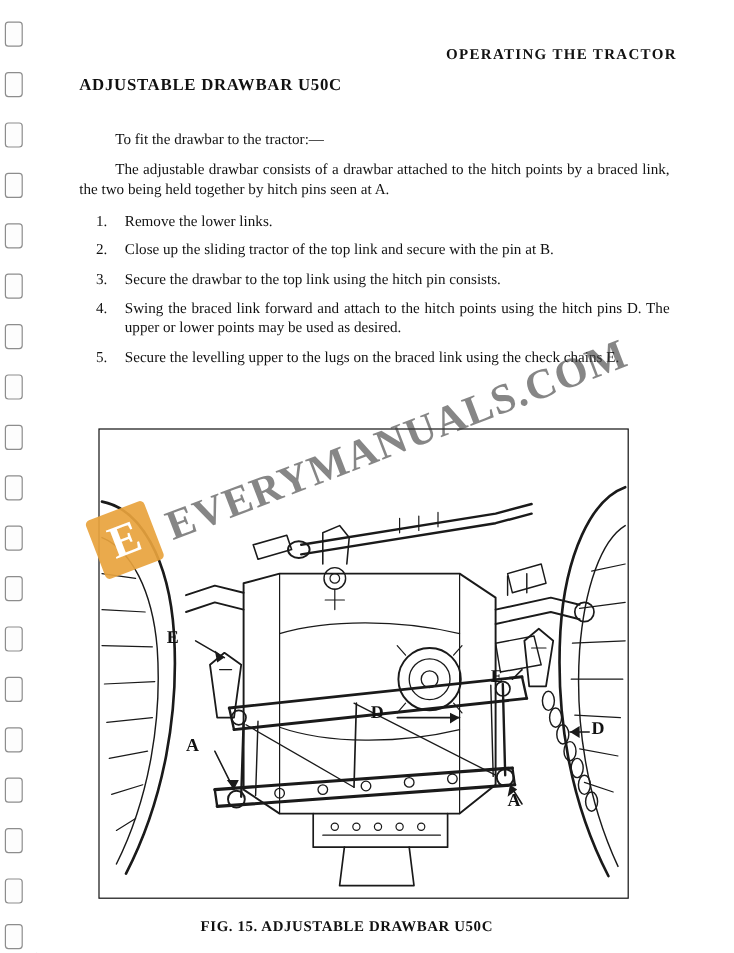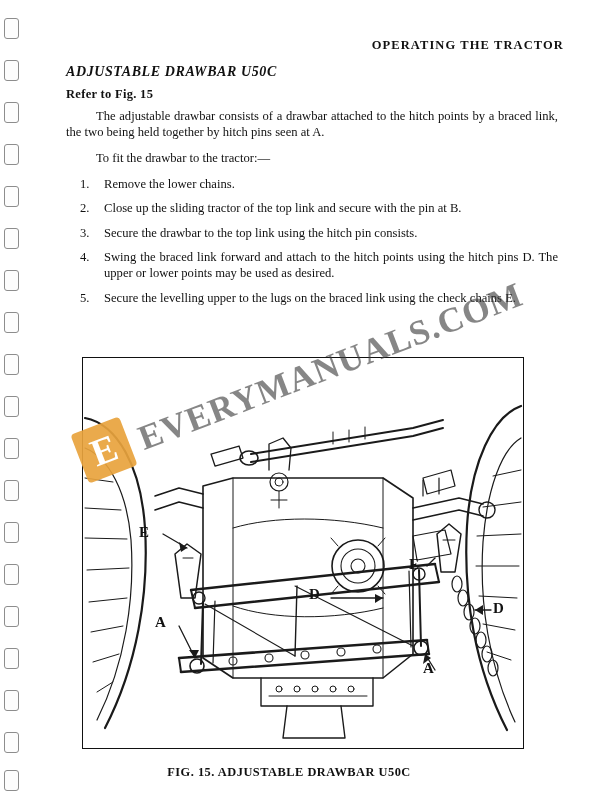--- a/index.html
+++ b/index.html
@@ -78,21 +78,20 @@
   .title-block {
     position: absolute;
     left: 66px;
     top: 64px;
     width: 500px;
   }
   .sec-title {
     font-weight: bold;
     font-size: 14px;
     letter-spacing: 0.6px;
-    font-style: italic;
   }
   .sec-sub {
     font-weight: bold;
     font-size: 12.5px;
     margin-top: 7px;
     letter-spacing: 0.3px;
   }
 
   .body-copy {
     position: absolute;
@@ -239,32 +238,31 @@
   <div class="hole" style="top:770px"></div>
 </div>
 <div class="edge-left"></div>
 
 <div class="sheet"></div>
 
 <div class="running-head">OPERATING THE TRACTOR</div>
 
 <div class="title-block">
   <div class="sec-title">ADJUSTABLE DRAWBAR U50C</div>
-  <div class="sec-sub">Refer to Fig. 15</div>
 </div>
 
 <div class="body-copy">
+  <p class="indent">To fit the drawbar to the tractor:—</p>
   <p class="indent">The adjustable drawbar consists of a drawbar attached to the hitch points by a braced link, the two being held together by hitch pins seen at A.</p>
-  <p class="indent">To fit the drawbar to the tractor:—</p>
 </div>
 
 <div class="steps">
   <div class="step">
     <div class="num">1.</div>
-    <div class="txt">Remove the lower chains.</div>
+    <div class="txt">Remove the lower links.</div>
   </div>
   <div class="step">
     <div class="num">2.</div>
     <div class="txt">Close up the sliding tractor of the top link and secure with the pin at B.</div>
   </div>
   <div class="step">
     <div class="num">3.</div>
     <div class="txt">Secure the drawbar to the top link using the hitch pin consists.</div>
   </div>
   <div class="step">

